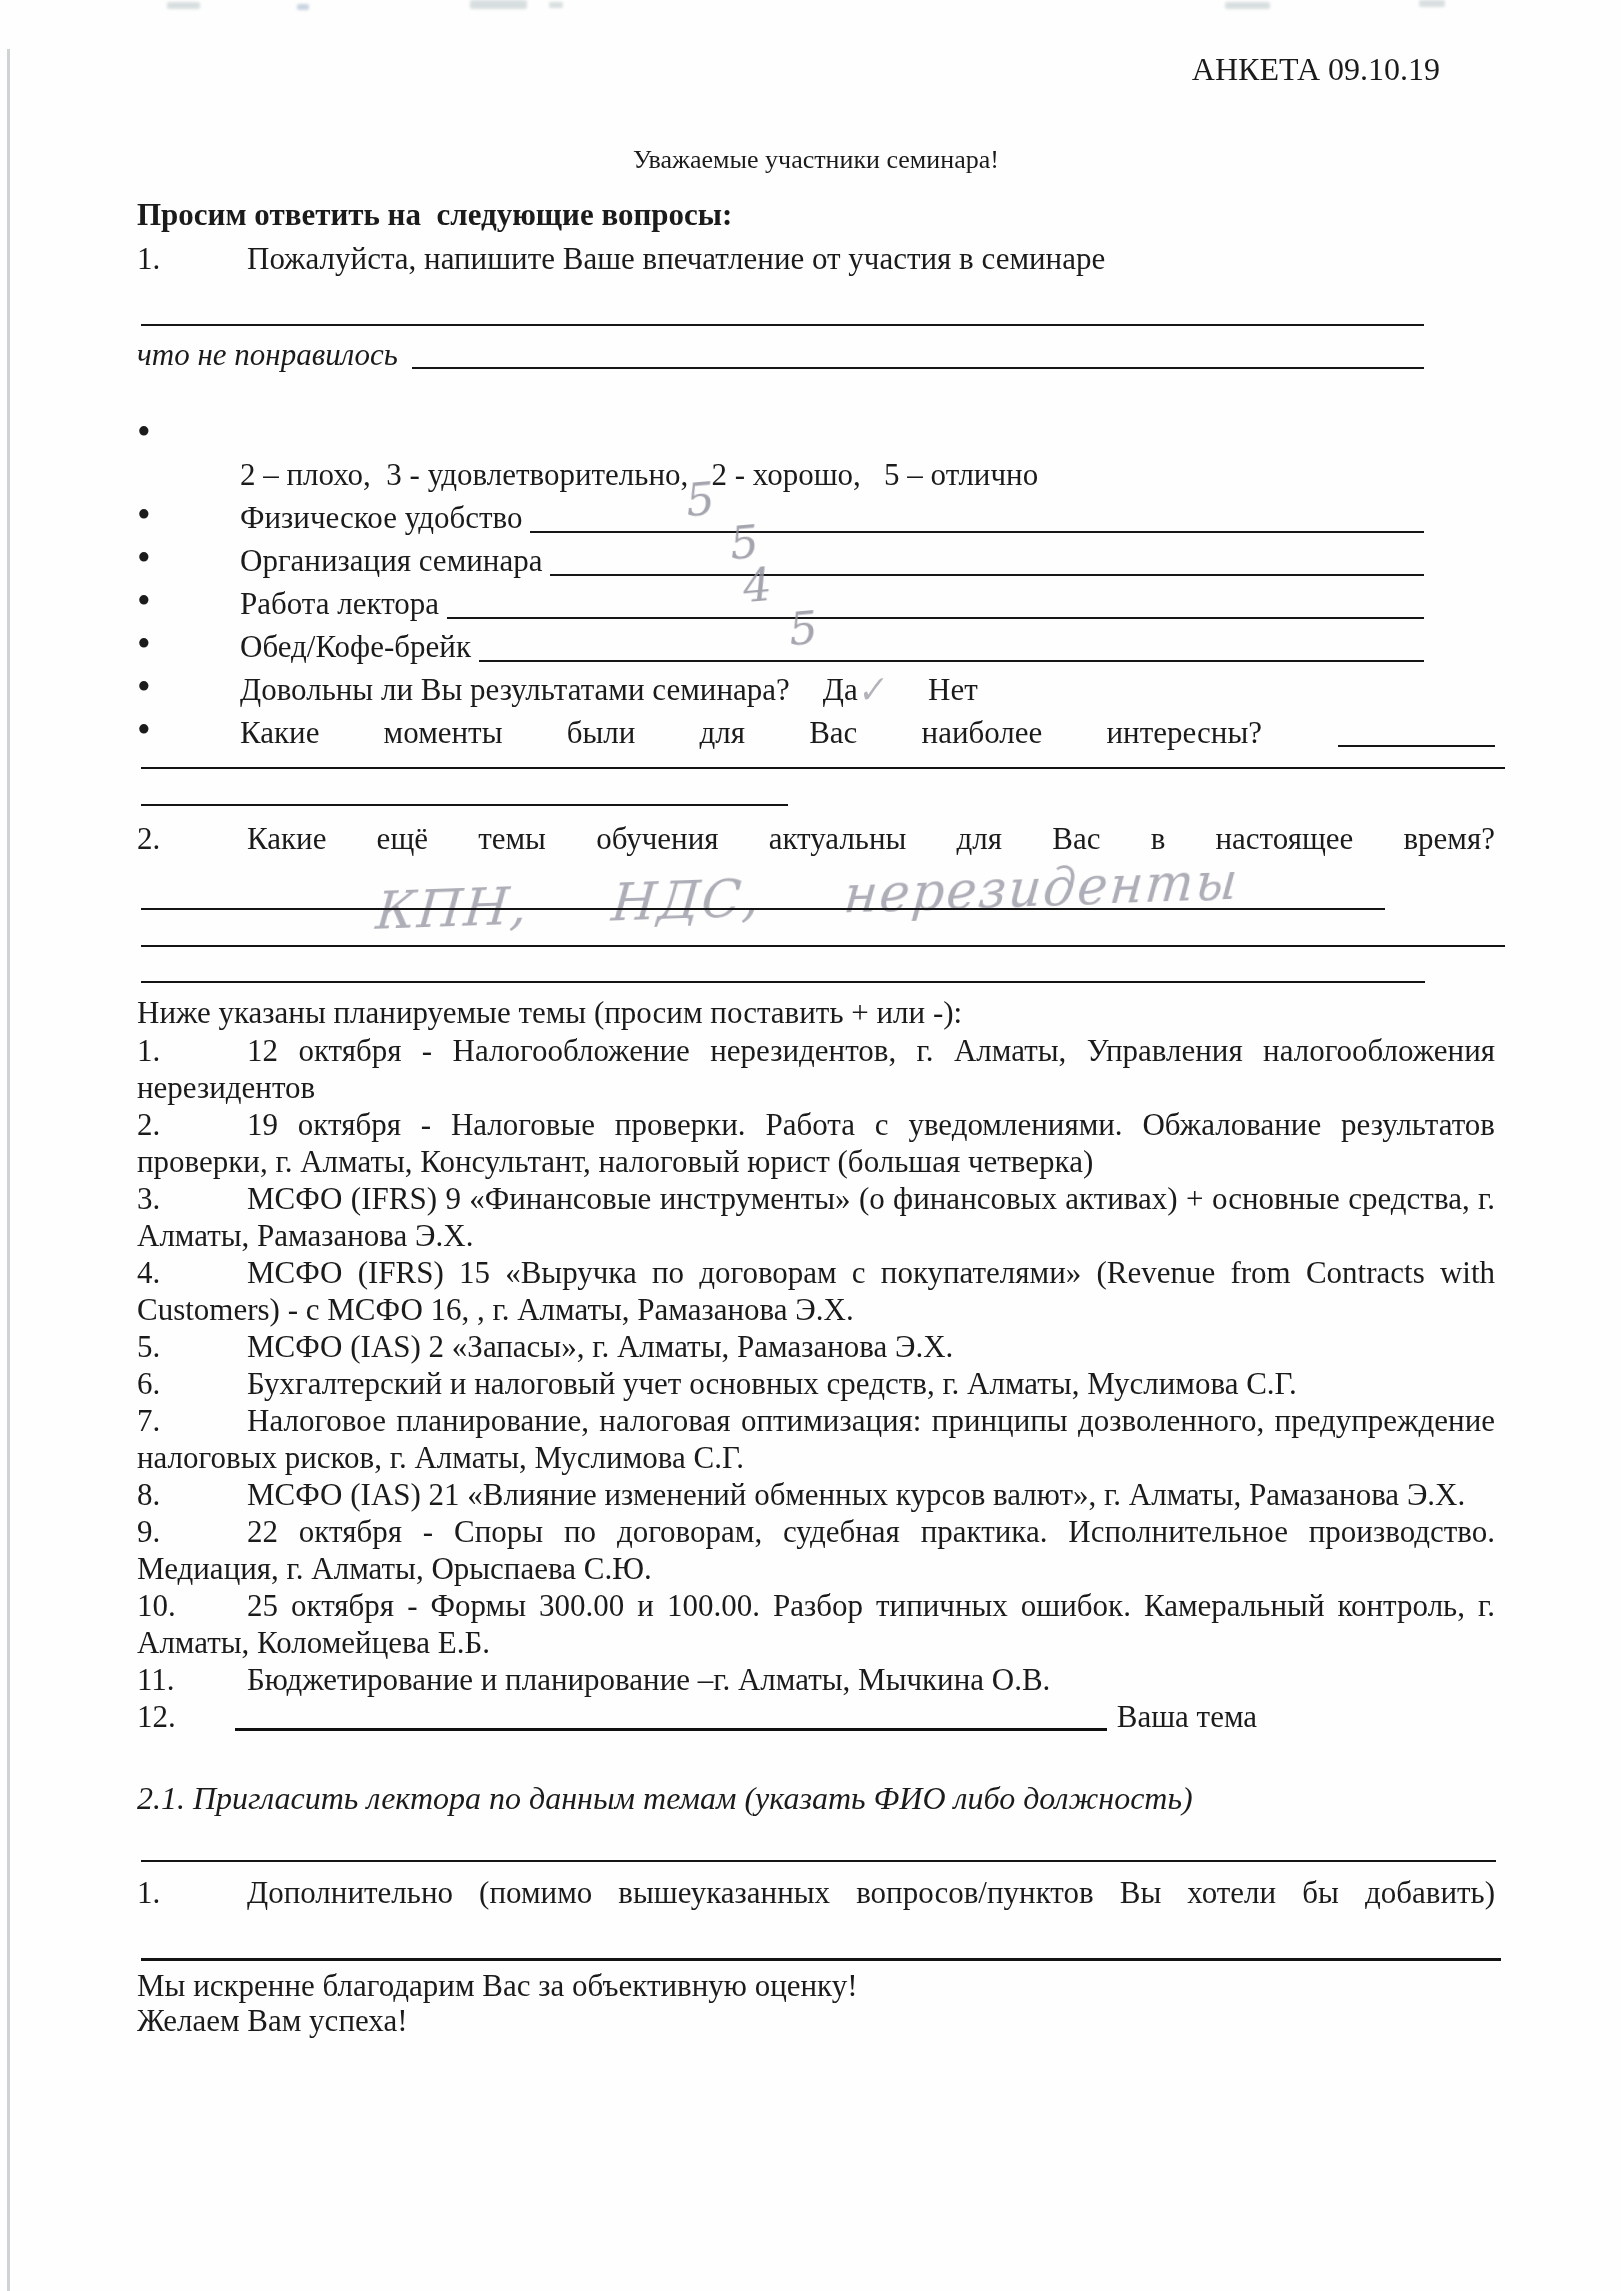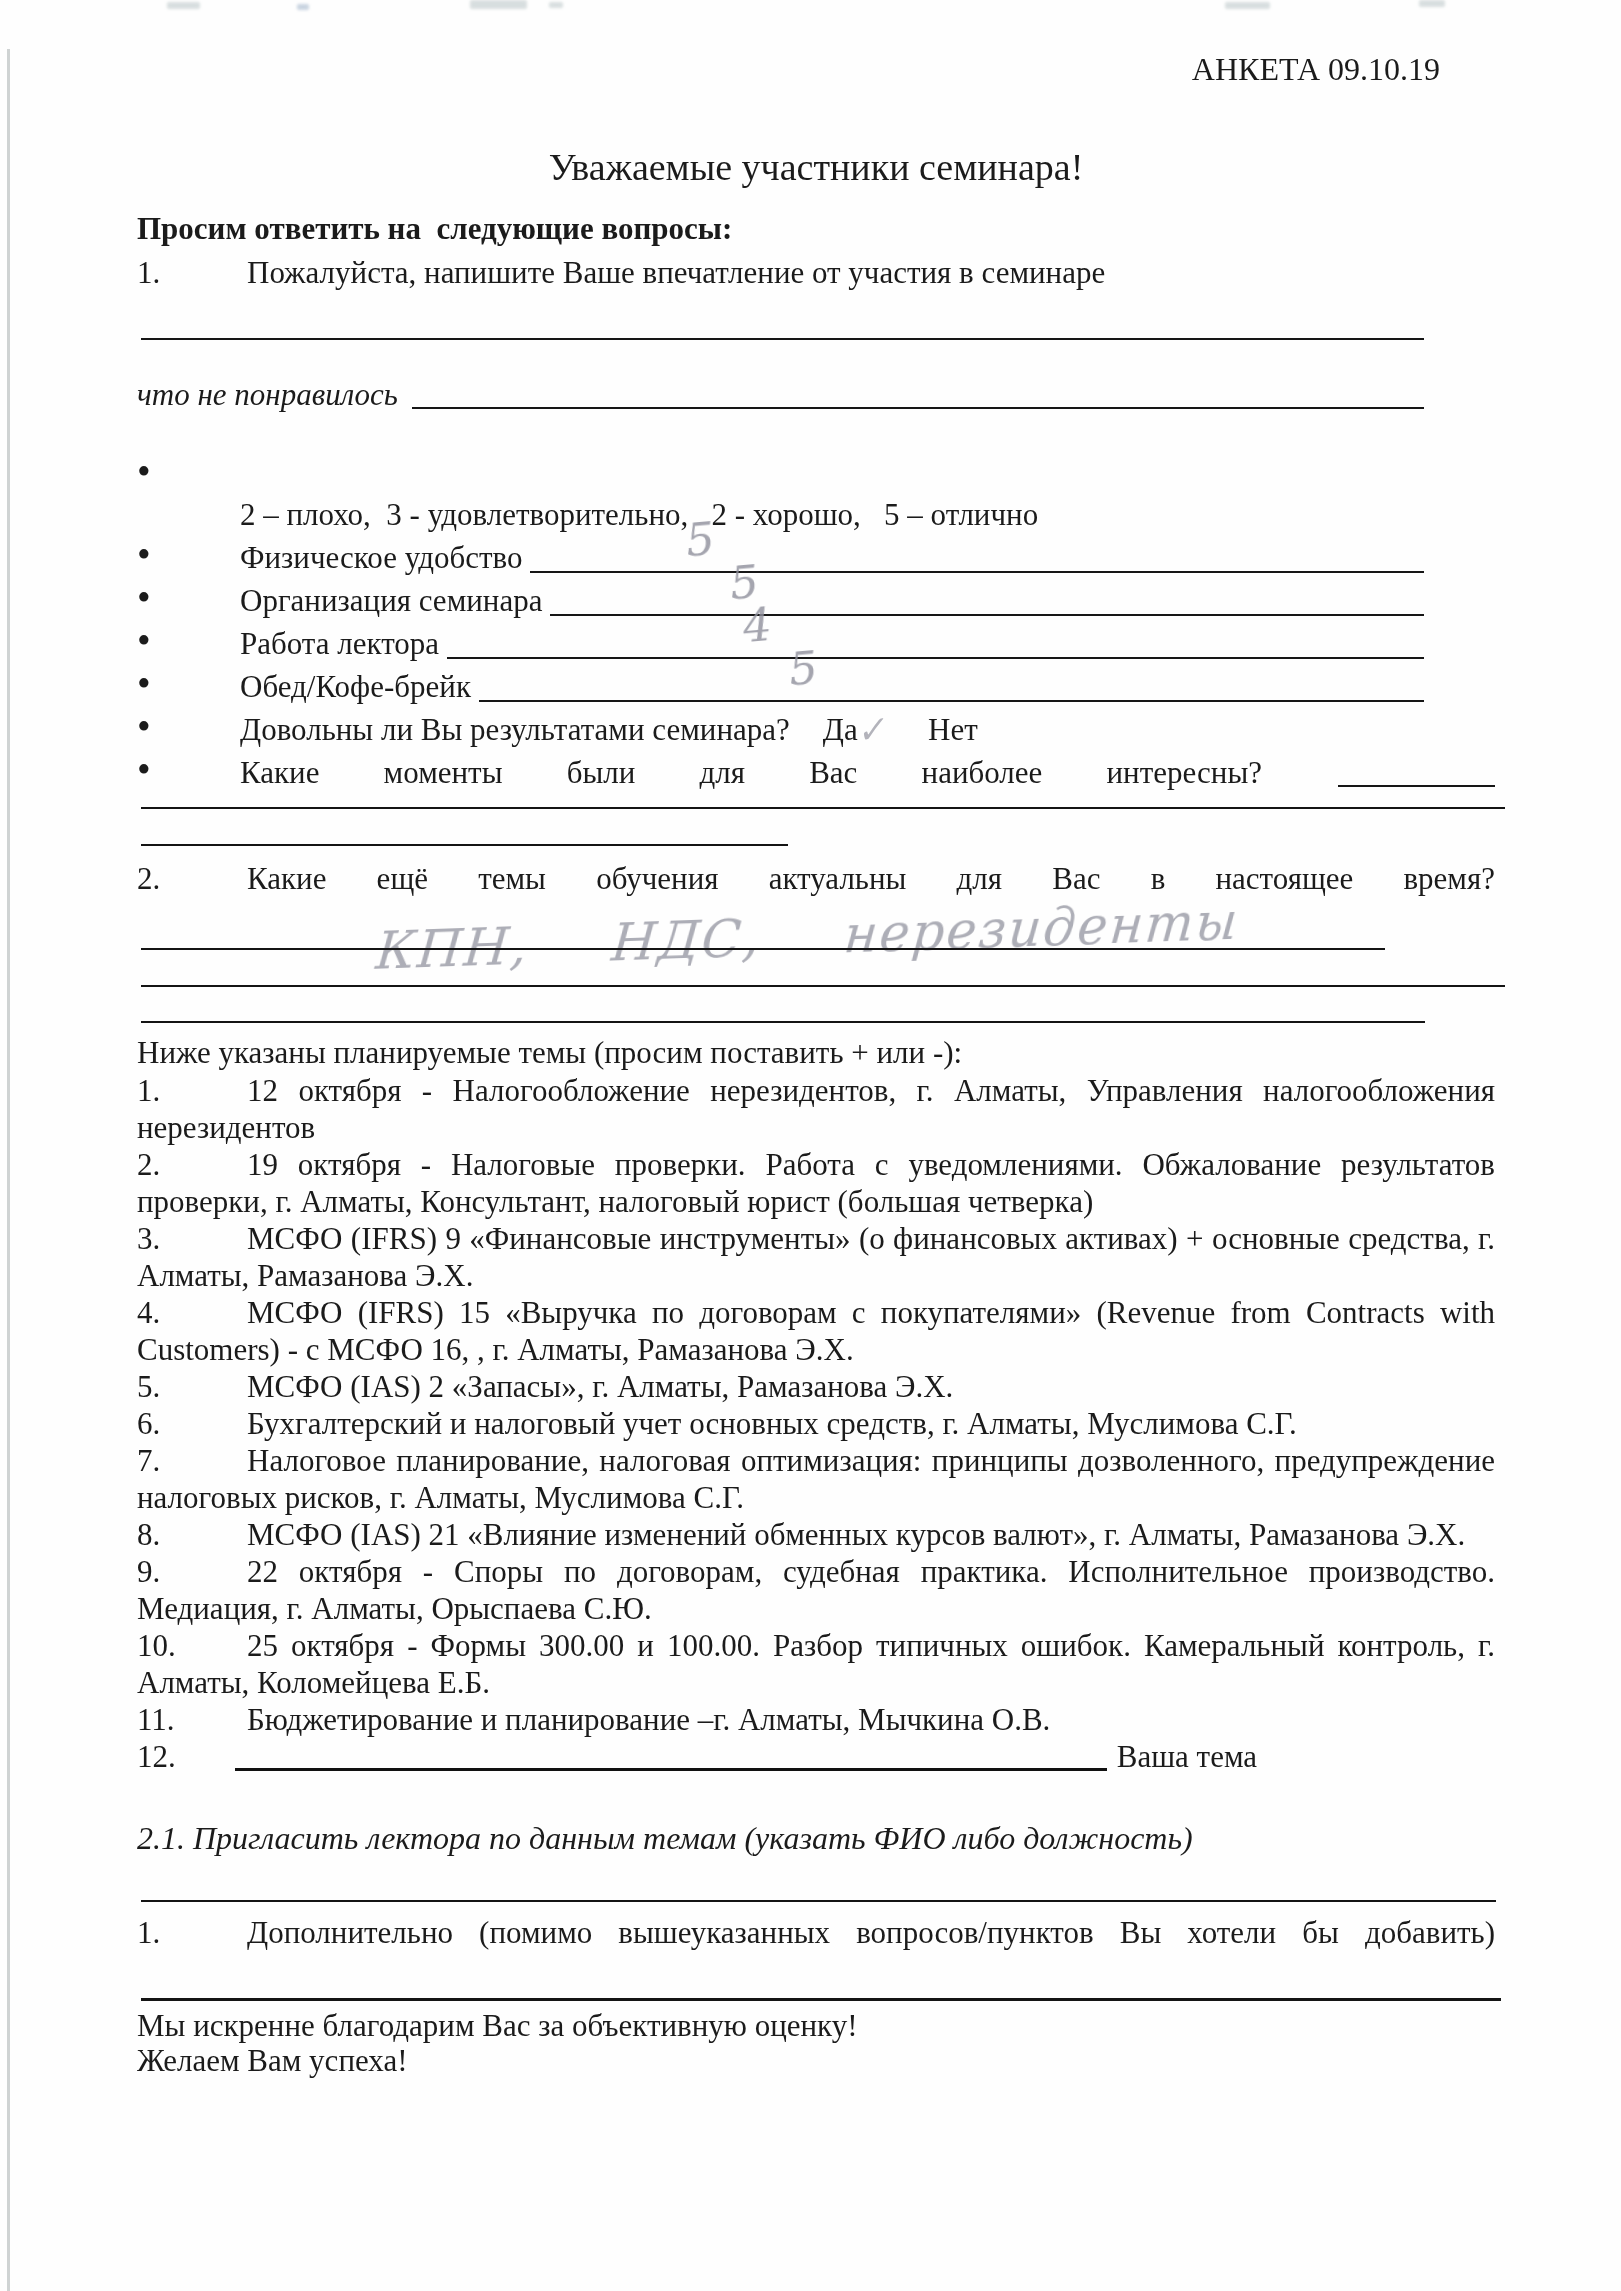--- a/index.html
+++ b/index.html
@@ -7,21 +7,21 @@
         font-family:"Liberation Serif","DejaVu Serif",serif;color:#1b1b1b;
         overflow:hidden;font-size:31px;padding-left:32px;}
   .content{position:absolute;left:137px;top:0;width:1358px;}
 
   
   .edge-left{position:absolute;left:6.9px;top:49px;width:2.9px;height:2243px;background:#c7cbcb;opacity:.85;}
   .edge-right{position:absolute;right:5.9px;top:314px;width:2px;height:1372px;background:#dfe3e3;opacity:.6;}
   .artifact{position:absolute;background:#b9c4c6;opacity:.55;filter:blur(1.5px);border-radius:2px;}
 
   .ref{margin:51px 0 0 0;text-align:right;padding-right:55px;font-size:32px;}
-  .greeting{margin:57px 0 0 0;text-align:center;font-size:38px;font-weight:normal;}
+  .greeting{margin:57px 0 0 0;text-align:center;font-size:26px;font-weight:normal;}
   .intro{margin:51px 0 0 0;font-size:32px;line-height:46px;text-align:justify;}
   .intro .b{font-weight:bold;}
   .prompt{margin:21.6px 0 0 0;font-weight:bold;white-space:pre-wrap;}
   .q1{margin:5.9px 0 0 0;line-height:41px;}
   .num{display:inline-block;width:110px;}
   .ital{font-style:italic;}
 
   .fieldrow{display:flex;align-items:flex-end;margin-top:7.8px;line-height:41px;}
   .fill{flex:1;border-bottom:2.9px solid #161616;margin:0 71px 6.9px 13.7px;}
   .line{border-bottom:2.9px solid #161616;}
@@ -89,21 +89,21 @@
     <h1 class="greeting">Уважаемые участники семинара!</h1>
 
 
     <p class="prompt">Просим ответить на  следующие вопросы:</p>
 
     <p class="q1"><span class="num">1.</span><span>Пожалуйста, напишите Ваше впечатление от участия в семинаре</span></p>
 
 
     <div class="line standalone"></div>
 
-    <div class="fieldrow" style="margin-top:34px;">
+    <div class="fieldrow" style="margin-top:8px;">
       <span class="ital">что не понравилось</span>
       <span class="fill"></span>
     </div>
 
     <div class="bullets">
       <div class="brow">
         <span class="dot"></span>
       </div>
       <div class="nobullet">2 – плохо,  3 - удовлетворительно,   2 - хорошо,   5 – отлично</div>
 

